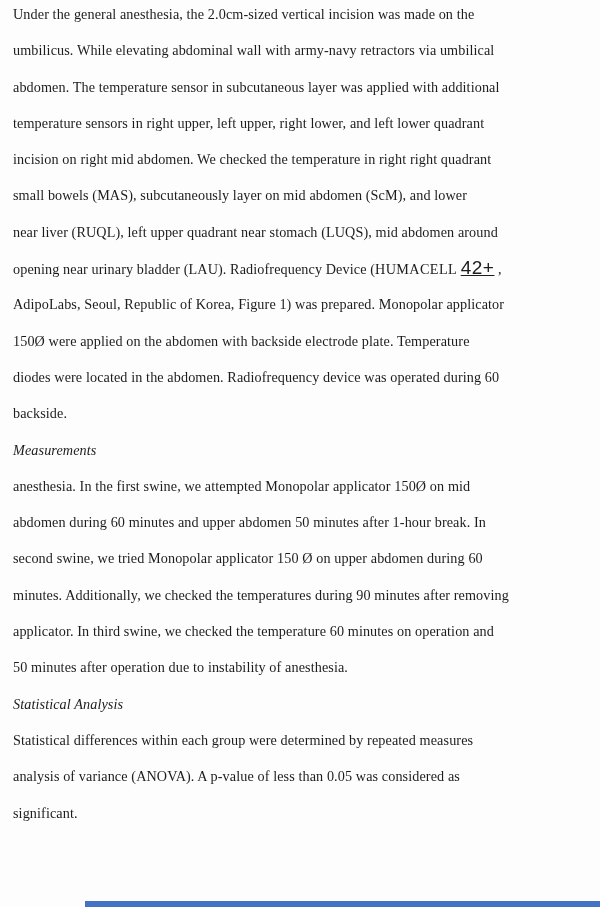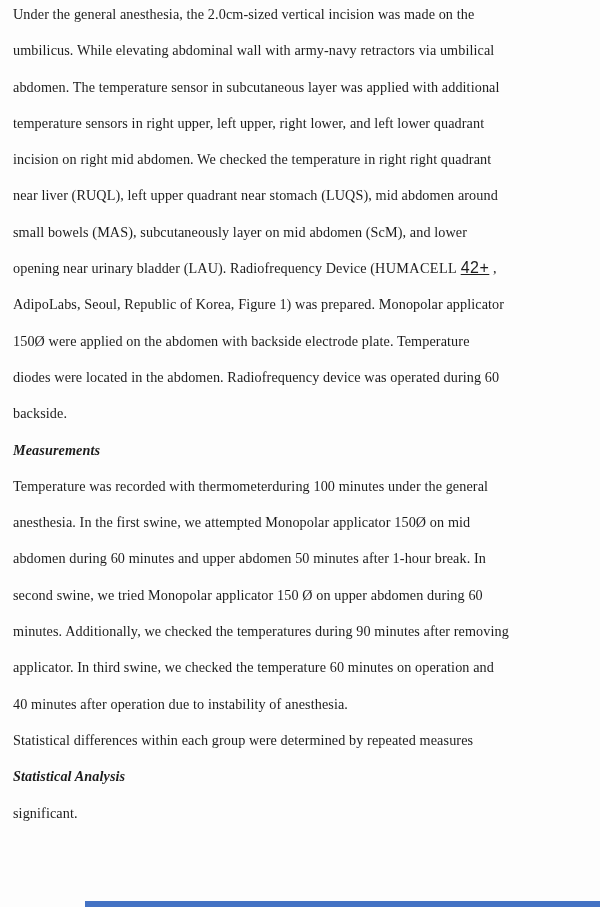--- a/index.html
+++ b/index.html
@@ -25,25 +25,24 @@
     white-space: pre;
     font-size: 14.2px;
     line-height: 36.3px;
     height: 36.3px;
     font-style: normal;
     letter-spacing: 0.1px;
   }
   .seg-normal { }
   .seg-italic {
     font-style: italic;
-    font-weight: bold;
   }
   .seg-sans {
     font-family: "Liberation Sans", sans-serif;
-    font-size: 16px;
+    font-size: 19px;
     letter-spacing: 0.5px;
     text-decoration: underline;
   }
   .seg-devname {
     letter-spacing: 0.4px;
   }
   #partial-bottom-bar {
     position: absolute;
     left: 85px;
     right: 0;
@@ -54,33 +53,33 @@
 </head>
 <body>
 
 <div id="page">
   <div id="text-block">
       <div class="text-line"><span class="seg-normal">Under the general anesthesia, the 2.0cm-sized vertical incision was made on the</span></div>
       <div class="text-line"><span class="seg-normal">umbilicus. While elevating abdominal wall with army-navy retractors via umbilical</span></div>
       <div class="text-line"><span class="seg-normal">abdomen. The temperature sensor in subcutaneous layer was applied with additional</span></div>
       <div class="text-line"><span class="seg-normal">temperature sensors in right upper, left upper, right lower, and left lower quadrant</span></div>
       <div class="text-line"><span class="seg-normal">incision on right mid abdomen. We checked the temperature in right right quadrant</span></div>
+      <div class="text-line"><span class="seg-normal">small bowels (MAS), subcutaneously layer on mid abdomen (ScM), and lower</span></div>
       <div class="text-line"><span class="seg-normal">near liver (RUQL), left upper quadrant near stomach (LUQS), mid abdomen around</span></div>
-      <div class="text-line"><span class="seg-normal">small bowels (MAS), subcutaneously layer on mid abdomen (ScM), and lower</span></div>
       <div class="text-line"><span class="seg-normal">opening near urinary bladder (LAU). Radiofrequency Device (</span><span class="seg-devname">HUMACELL</span><span class="seg-normal"> </span><span class="seg-sans">42+</span><span class="seg-normal"> ,</span></div>
       <div class="text-line"><span class="seg-normal">AdipoLabs, Seoul, Republic of Korea, Figure 1) was prepared. Monopolar applicator</span></div>
       <div class="text-line"><span class="seg-normal">150Ø were applied on the abdomen with backside electrode plate. Temperature</span></div>
       <div class="text-line"><span class="seg-normal">diodes were located in the abdomen. Radiofrequency device was operated during 60</span></div>
       <div class="text-line"><span class="seg-normal">backside.</span></div>
       <div class="text-line"><span class="seg-italic">Measurements</span></div>
-      <div class="text-line"><span class="seg-normal">Temperature was recorded with thermometerduring 100 minutes under the general</span></div>
       <div class="text-line"><span class="seg-normal">anesthesia. In the first swine, we attempted Monopolar applicator 150Ø on mid</span></div>
       <div class="text-line"><span class="seg-normal">abdomen during 60 minutes and upper abdomen 50 minutes after 1-hour break. In</span></div>
       <div class="text-line"><span class="seg-normal">second swine, we tried Monopolar applicator 150 Ø on upper abdomen during 60</span></div>
       <div class="text-line"><span class="seg-normal">minutes. Additionally, we checked the temperatures during 90 minutes after removing</span></div>
       <div class="text-line"><span class="seg-normal">applicator. In third swine, we checked the temperature 60 minutes on operation and</span></div>
-      <div class="text-line"><span class="seg-normal">40 minutes after operation due to instability of anesthesia.</span></div>
+      <div class="text-line"><span class="seg-normal">50 minutes after operation due to instability of anesthesia.</span></div>
+      <div class="text-line"><span class="seg-italic">Statistical Analysis</span></div>
       <div class="text-line"><span class="seg-normal">Statistical differences within each group were determined by repeated measures</span></div>
-      <div class="text-line"><span class="seg-italic">Statistical Analysis</span></div>
+      <div class="text-line"><span class="seg-normal">analysis of variance (ANOVA). A p-value of less than 0.05 was considered as</span></div>
       <div class="text-line"><span class="seg-normal">significant.</span></div>
     </div>
   <div id="partial-bottom-bar" style="background: rgb(68, 114, 196);"></div>
 </div>
 
 </body></html>

